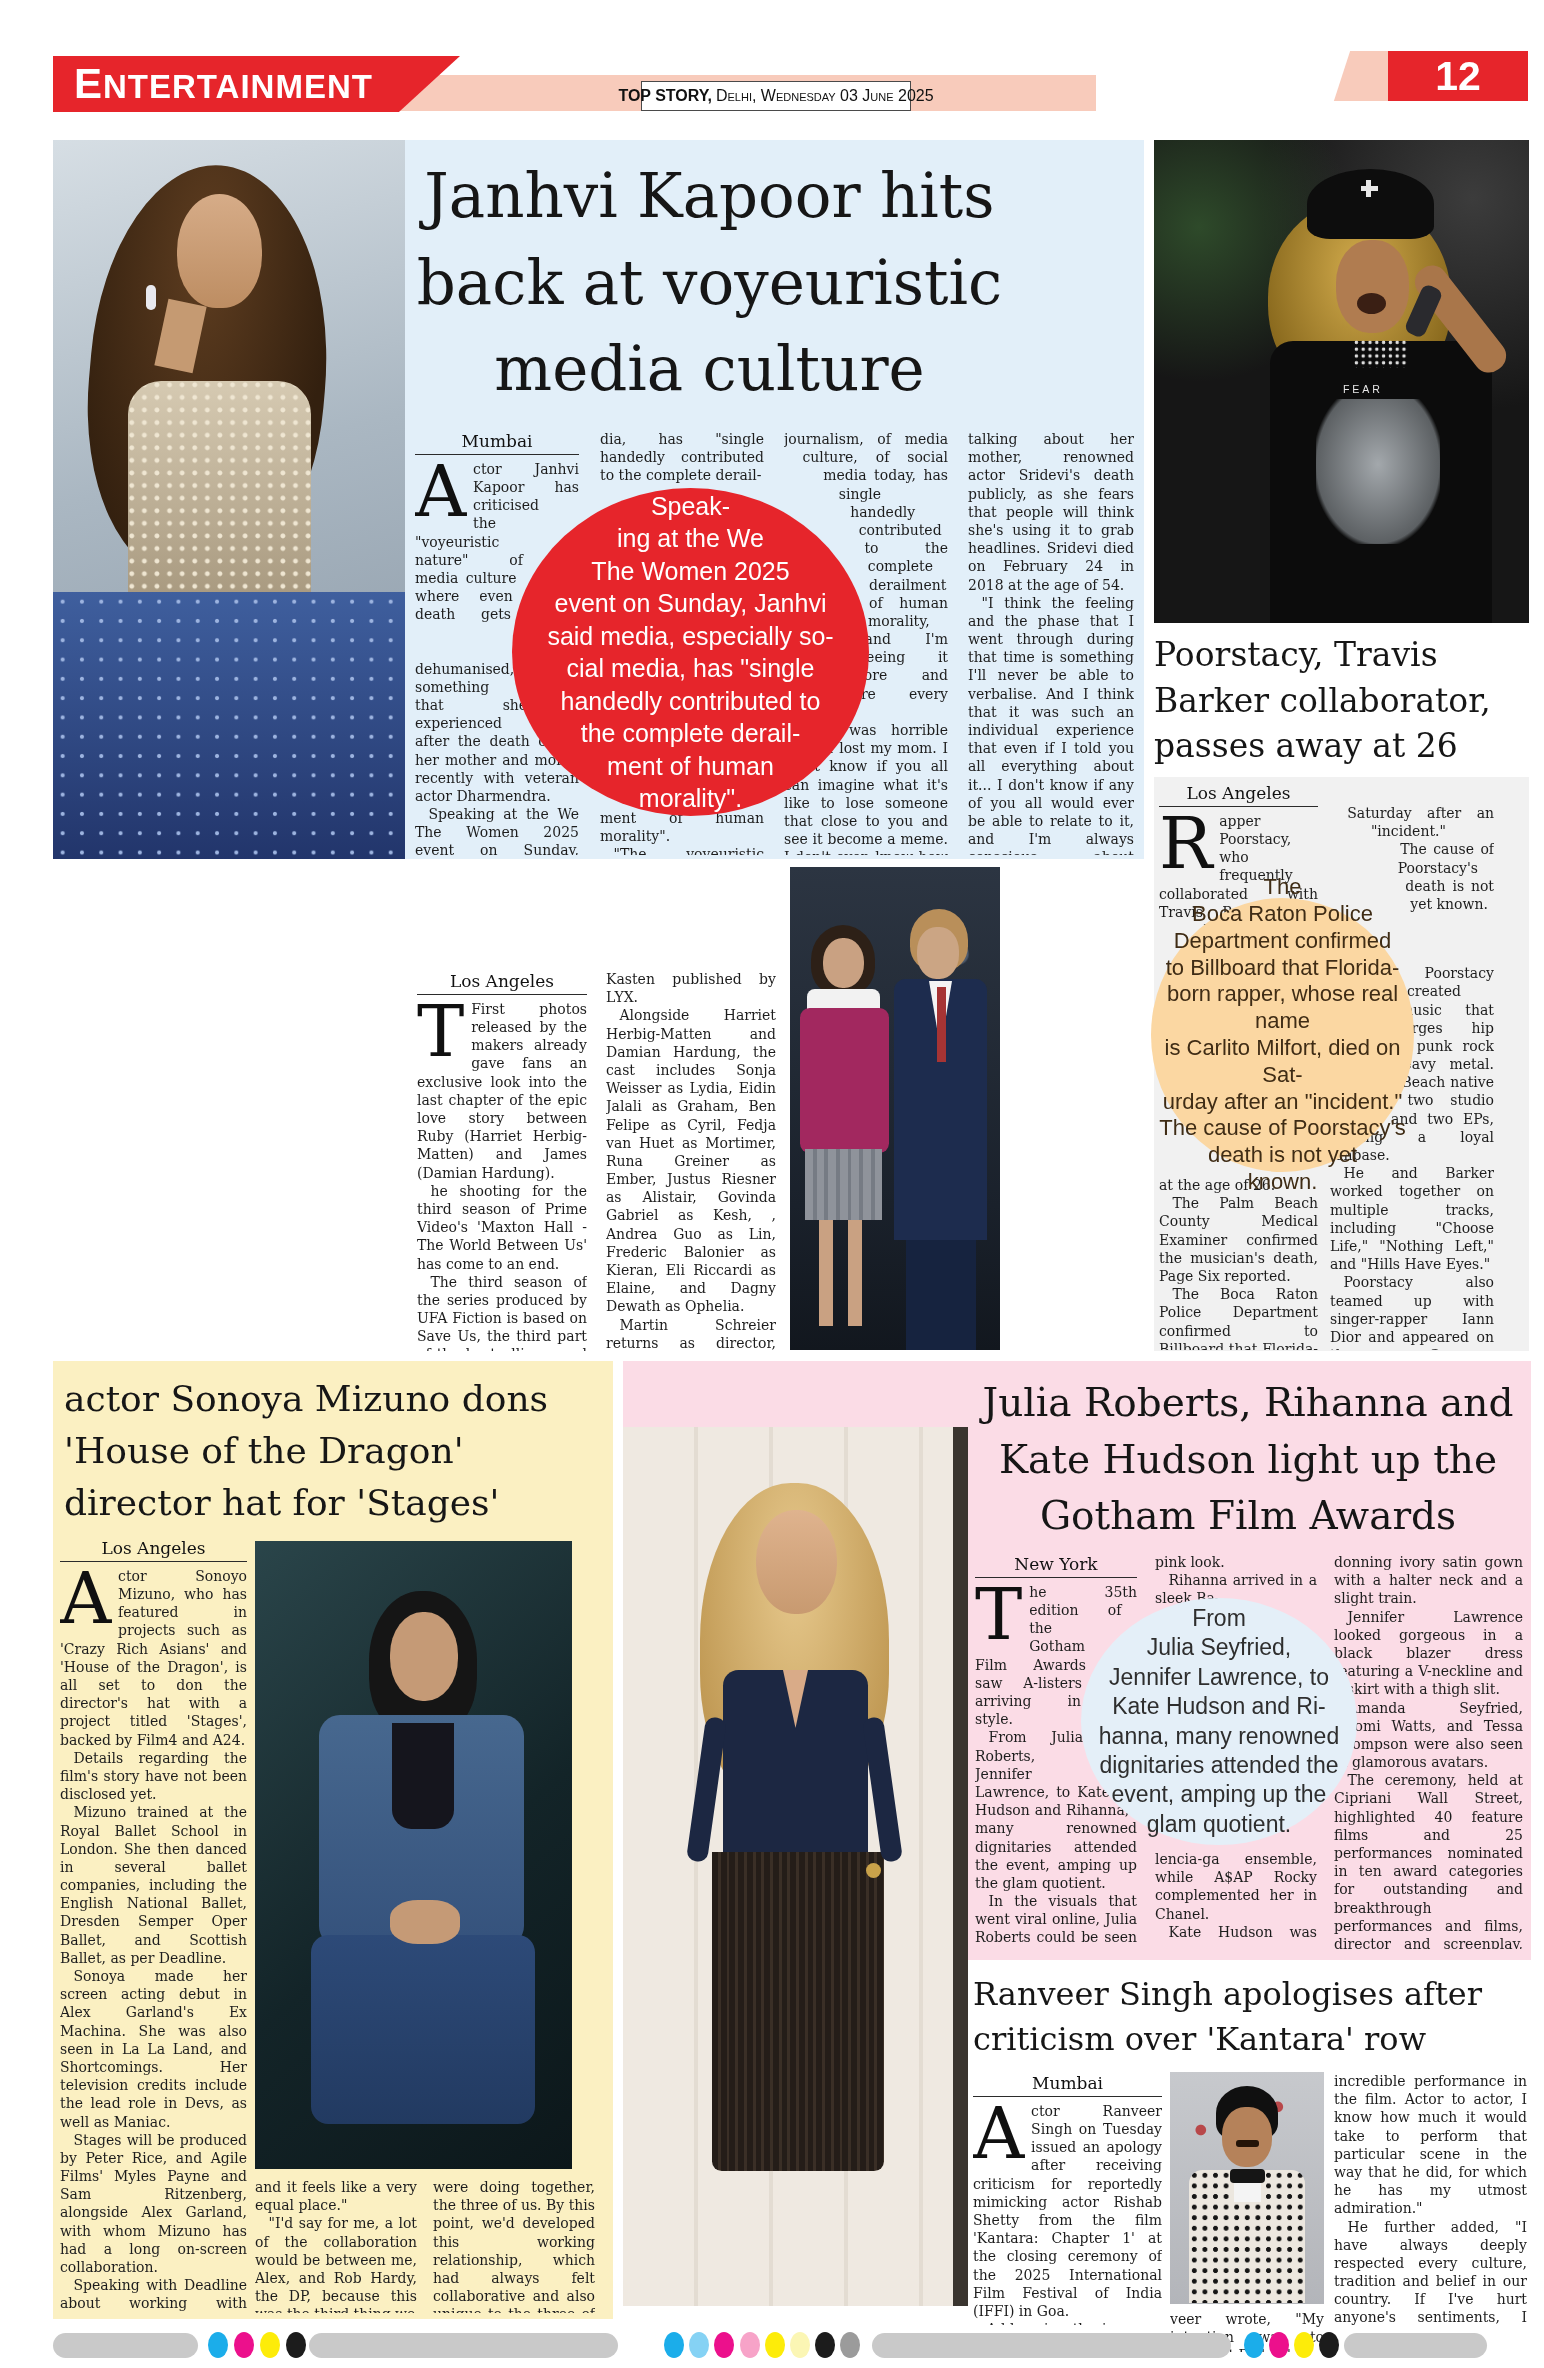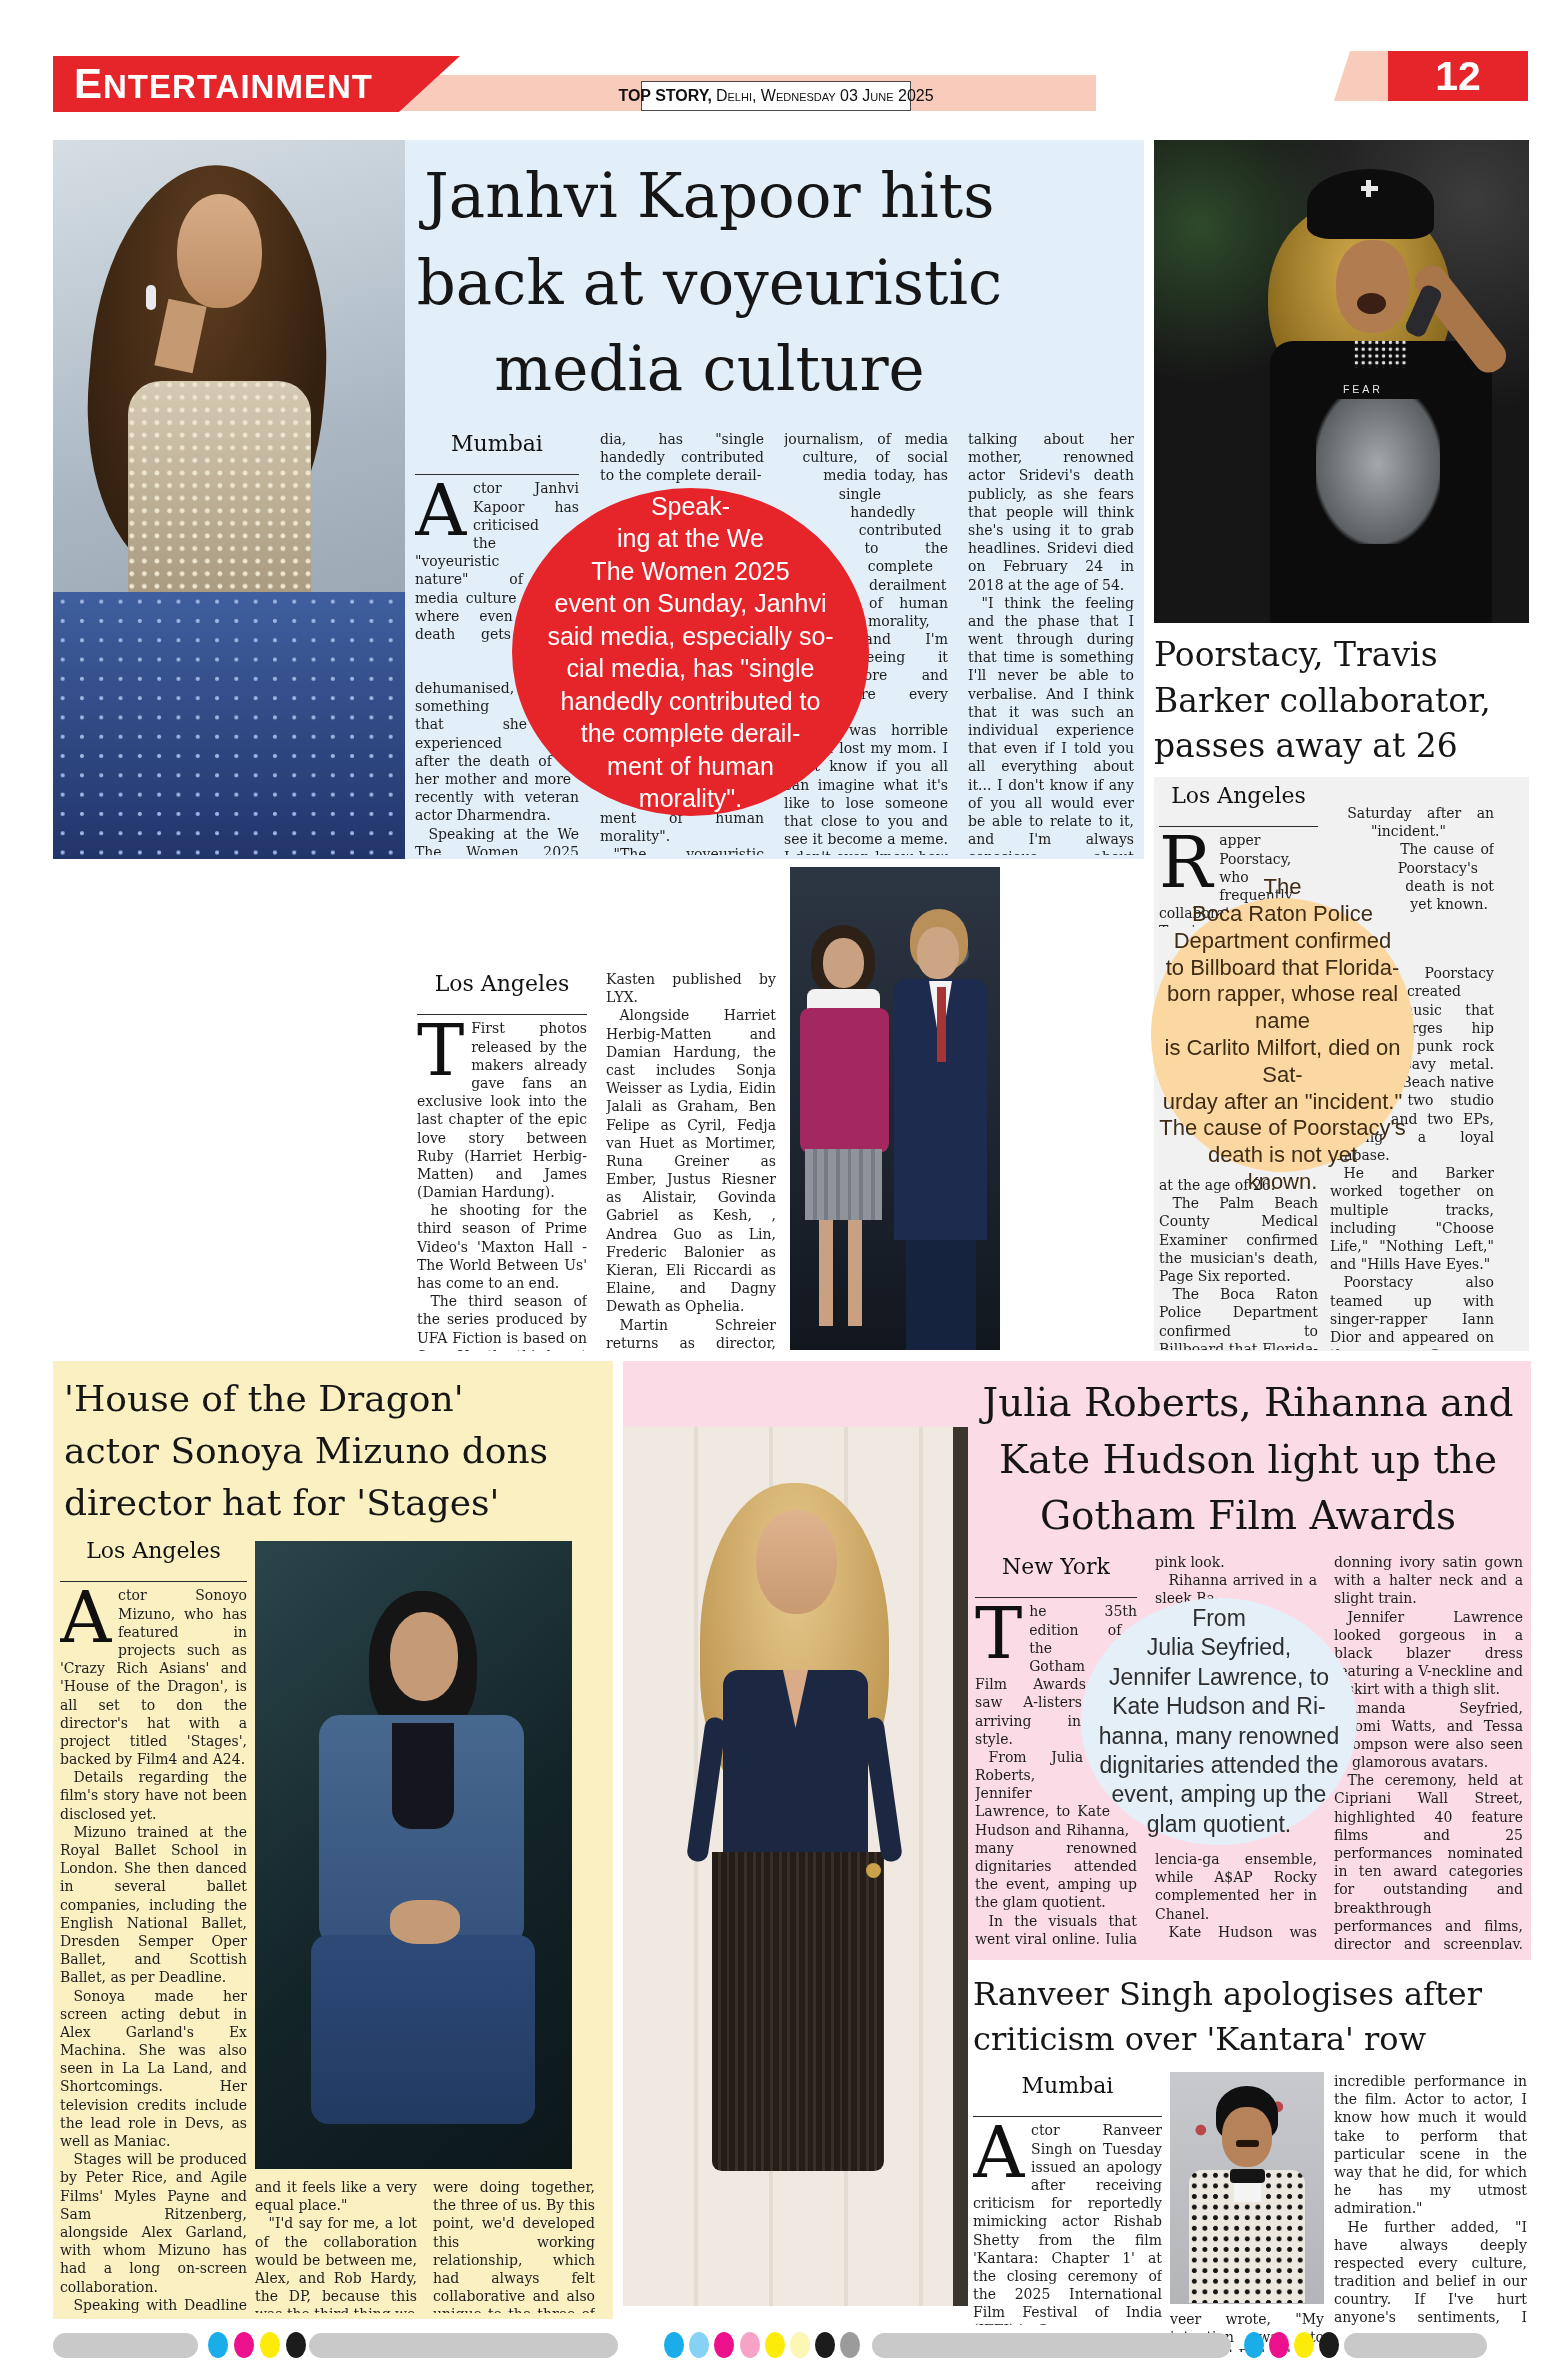--- a/index.html
+++ b/index.html
@@ -17,22 +17,22 @@
             font-variant:small-caps;white-space:nowrap;}
   .topstory b{margin-right:3.9px;}
   .pagebox{background:#e6252b;color:#fff;display:flex;align-items:center;justify-content:center;
            font-family:"Liberation Sans",sans-serif;font-weight:800;font-size:41px;}
   
   .hl p{margin:0;}
   .hl{color:#161616;}
   .col{position:absolute;text-align:justify;font-size:14px;line-height:1.3;color:#1d1d1d;overflow:hidden;}
   .paras p{margin:0;}
   .paras p + p{text-indent:13.5px;}
-  .dateline{font-size:22px;text-align:center;border-bottom:1.9px solid #2b2b2b;
-            padding-bottom:15px;margin-bottom:4.8px;color:#111;}
+  .dateline{font-size:17px;text-align:center;border-bottom:1.9px solid #2b2b2b;
+            padding-bottom:2px;margin-bottom:4.8px;color:#111;}
   .dropcap{float:left;font-size:71px;line-height:56px;padding:3.9px 6.8px 0 0;color:#101010;}
   .pq{display:flex;flex-direction:column;justify-content:center;text-align:center;
       font-family:"Liberation Sans",sans-serif;border-radius:50%;}
   .pq p{margin:0;}
   .photo{position:absolute;overflow:hidden;}
   
   .regbar{position:absolute;height:25px;border-radius:12.6px;background:#c9c9c9;}
   .regdot{position:absolute;width:20px;height:26px;border-radius:50%;}
 </style>
 </head>
@@ -220,22 +220,22 @@
     <div class="abs" style="left:127px;top:60px;width:42px;height:52px;background:#cba584;border-radius:46%;"></div>
     <div class="abs" style="left:104px;top:112px;width:93px;height:261px;background:#1d2c4e;border-radius:11.6px 11.6px 0 0;"></div>
     <div class="abs" style="left:139px;top:114px;width:23px;height:68px;background:#f4f4f4;clip-path:polygon(0 0,100% 0,50% 100%);"></div>
     <div class="abs" style="left:147px;top:120px;width:8.7px;height:75px;background:#a63434;"></div>
     <div class="abs" style="left:116px;top:373px;width:70px;height:110px;background:#16233f;"></div>
   </div>
 
   <div class="abs" style="left:53px;top:1361px;width:560px;height:958px;background:#fbf0c2;"></div>
   <div class="abs hl" style="left:64px;top:1373px;width:539px;font-size:36px;line-height:1.45;">
     <div>
+        <p>actor Sonoya Mizuno dons</p>
         <p>'House of the Dragon'</p>
-        <p>actor Sonoya Mizuno dons</p>
         <p>director hat for 'Stages'</p>
       </div>
   </div>
   <div class="col" style="left:60px;top:1537px;width:187px;height:777px;">
     <div class="dateline">Los Angeles</div>
     <span class="dropcap">A</span>
     <div class="paras">
         <p>ctor Sonoyo Mizuno, who has featured in projects such as 'Crazy Rich Asians' and 'House of the Dragon', is all set to don the director's hat with a project titled 'Stages', backed by Film4 and A24.</p>
         <p>Details regarding the film's story have not been disclosed yet.</p>
         <p>Mizuno trained at the Royal Ballet School in London. She then danced in several ballet companies, including the English National Ballet, Dresden Semper Oper Ballet, and Scottish Ballet, as per Deadline.</p>

